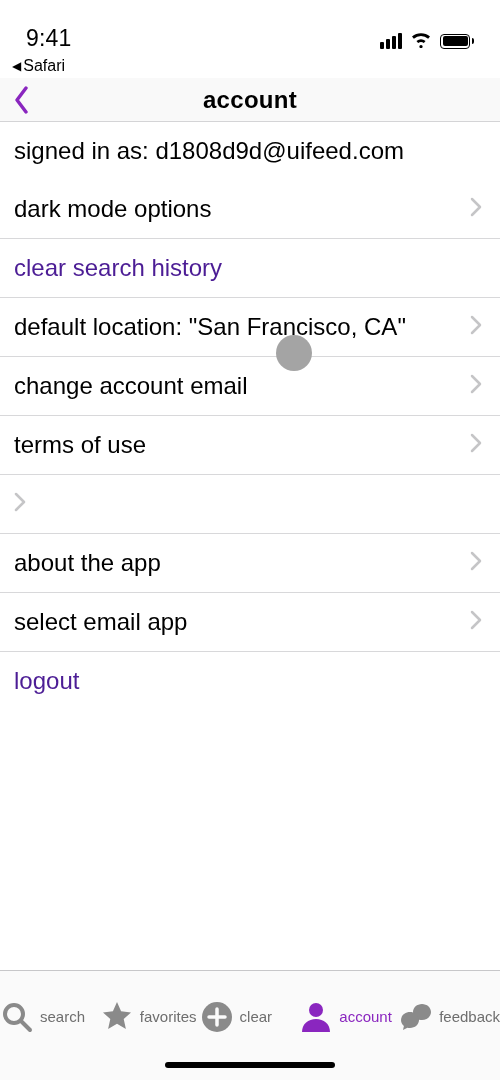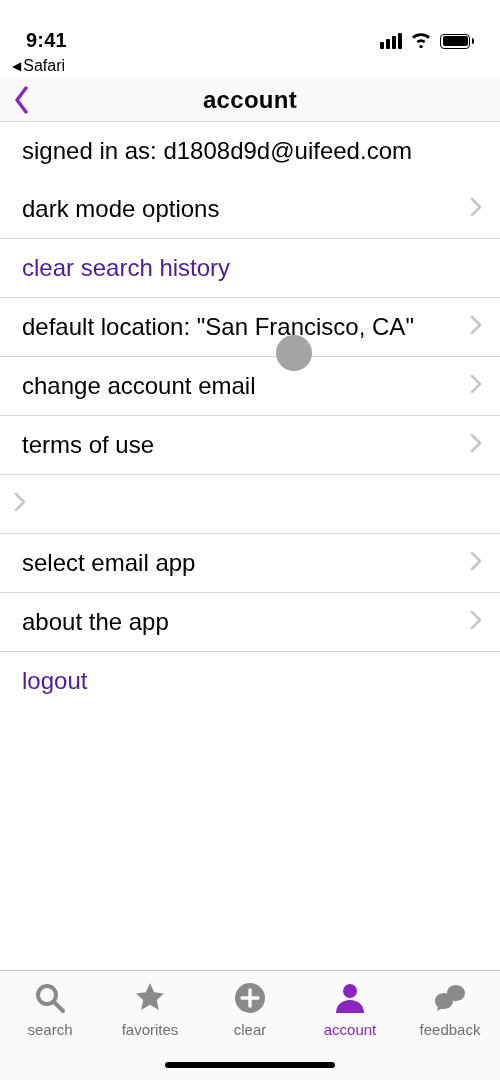--- a/index.html
+++ b/index.html
@@ -1,45 +1,45 @@
 <!DOCTYPE html>
 <html><head>
 <meta charset="utf-8">
 <style>
   * { margin: 0; padding: 0; box-sizing: border-box; }
   html, body { width: 500px; height: 1080px; background: #fff; font-family: -apple-system, "Helvetica Neue", Helvetica, Arial, sans-serif; color: #000; overflow: hidden; }
   .status-bar { height: 54px; display: flex; justify-content: space-between; align-items: flex-end; padding: 0 26px; padding-bottom: 2px; }
-  .status-time { font-size: 20px; font-weight: 700; letter-spacing: 0.2px; }
+  .status-time { font-size: 23px; font-weight: 400; letter-spacing: 0.2px; }
   .status-icons { display: flex; align-items: center; gap: 8px; }
   .signal-bars { display: flex; align-items: flex-end; gap: 2px; }
   .signal-bars span { display: block; width: 4px; background: #000; border-radius: 1px; }
   .signal-bars span:nth-child(1){ height: 7px; }
   .signal-bars span:nth-child(2){ height: 10px; }
   .signal-bars span:nth-child(3){ height: 13px; }
   .signal-bars span:nth-child(4){ height: 16px; }
   .wifi-icon svg { width: 22px; height: 18px; }
   .battery { display: flex; align-items: center; }
   .battery-body { width: 30px; height: 15px; border: 1.6px solid #000; border-radius: 4px; position: relative; }
   .battery-fill { position: absolute; inset: 1.5px; background: #000; border-radius: 2px; }
   .battery-tip { width: 2.5px; height: 6px; background: #000; border-radius: 0 2px 2px 0; margin-left: 1.5px; }
   .breadcrumb { height: 24px; padding-left: 12px; display: flex; align-items: center; font-size: 16px; color: #000; }
   .breadcrumb .tri { font-size: 12px; margin-right: 2px; }
   .nav-bar { height: 44px; display: flex; align-items: center; justify-content: center; position: relative; background: #f9f9f9; border-bottom: 0.5px solid #d4d4d6; }
   .nav-back { position: absolute; left: 12px; top: 50%; transform: translateY(-50%); display: flex; align-items: center; }
   .nav-back svg { width: 20px; height: 28px; }
   .nav-title { font-size: 24px; font-weight: 600; letter-spacing: 0.3px; }
   .row { display: flex; align-items: center; justify-content: space-between; font-size: 24px; line-height: 1.25; padding: 14px 18px 14px 14px; border-bottom: 0.6px solid #d8d8da; }
   .row.noborder { border-bottom: none; }
-  .row .label { color: #000; margin-left: 8px; }
+  .row .label { color: #000; }
   .row.link .label { color: #4c1d95; }
   .chev svg { width: 12px; height: 20px; }
   .touch-dot { position: absolute; width: 36px; height: 36px; background: #a4a4a4; border-radius: 50%; left: 276px; top: 213px; }
   .content { position: relative; }
   .tab-bar { position: absolute; bottom: 0; left: 0; right: 0; height: 110px; border-top: 0.5px solid #c7c7c9; background: #fafafa; display: flex; justify-content: space-around; padding-top: 10px; padding-bottom: 28px; }
-  .tab { flex: 1; display: flex; flex-direction: column; align-items: center; gap: 6px; }
+  .tab { flex: 1; display: flex; flex-direction: row; align-items: center; gap: 6px; }
   .tab .icon { width: 34px; height: 34px; display: flex; align-items: center; justify-content: center; }
   .tab .tab-label { font-size: 15px; color: #6e6e6e; }
   .tab.active .tab-label { color: #8a26bf; }
   .home-indicator { position: absolute; bottom: 12px; left: 50%; transform: translateX(-50%); width: 170px; height: 6px; background: #000; border-radius: 3px; }
 </style>
 </head>
 <body>
 
 <div class="status-bar">
   <div class="status-time">9:41</div>
@@ -108,27 +108,27 @@
     <span class="chev"><svg viewBox="0 0 12 20">
           <path d="M2 2 L10 10 L2 18" stroke="#c5c5c7" stroke-width="2.5" fill="none" stroke-linecap="round" stroke-linejoin="round"></path>
         </svg></span>
   </div>
   <div class="row">
     <span class="chev"><svg viewBox="0 0 12 20">
           <path d="M2 2 L10 10 L2 18" stroke="#c5c5c7" stroke-width="2.5" fill="none" stroke-linecap="round" stroke-linejoin="round"></path>
         </svg></span>
   </div>
   <div class="row">
-    <span class="label">select email app</span>
+    <span class="label">about the app</span>
     <span class="chev"><svg viewBox="0 0 12 20">
           <path d="M2 2 L10 10 L2 18" stroke="#c5c5c7" stroke-width="2.5" fill="none" stroke-linecap="round" stroke-linejoin="round"></path>
         </svg></span>
   </div>
   <div class="row">
-    <span class="label">about the app</span>
+    <span class="label">select email app</span>
     <span class="chev"><svg viewBox="0 0 12 20">
           <path d="M2 2 L10 10 L2 18" stroke="#c5c5c7" stroke-width="2.5" fill="none" stroke-linecap="round" stroke-linejoin="round"></path>
         </svg></span>
   </div>
   <div class="row link noborder">
     <span class="label">logout</span>
   </div>
 
   <div class="touch-dot"></div>
 </div>

